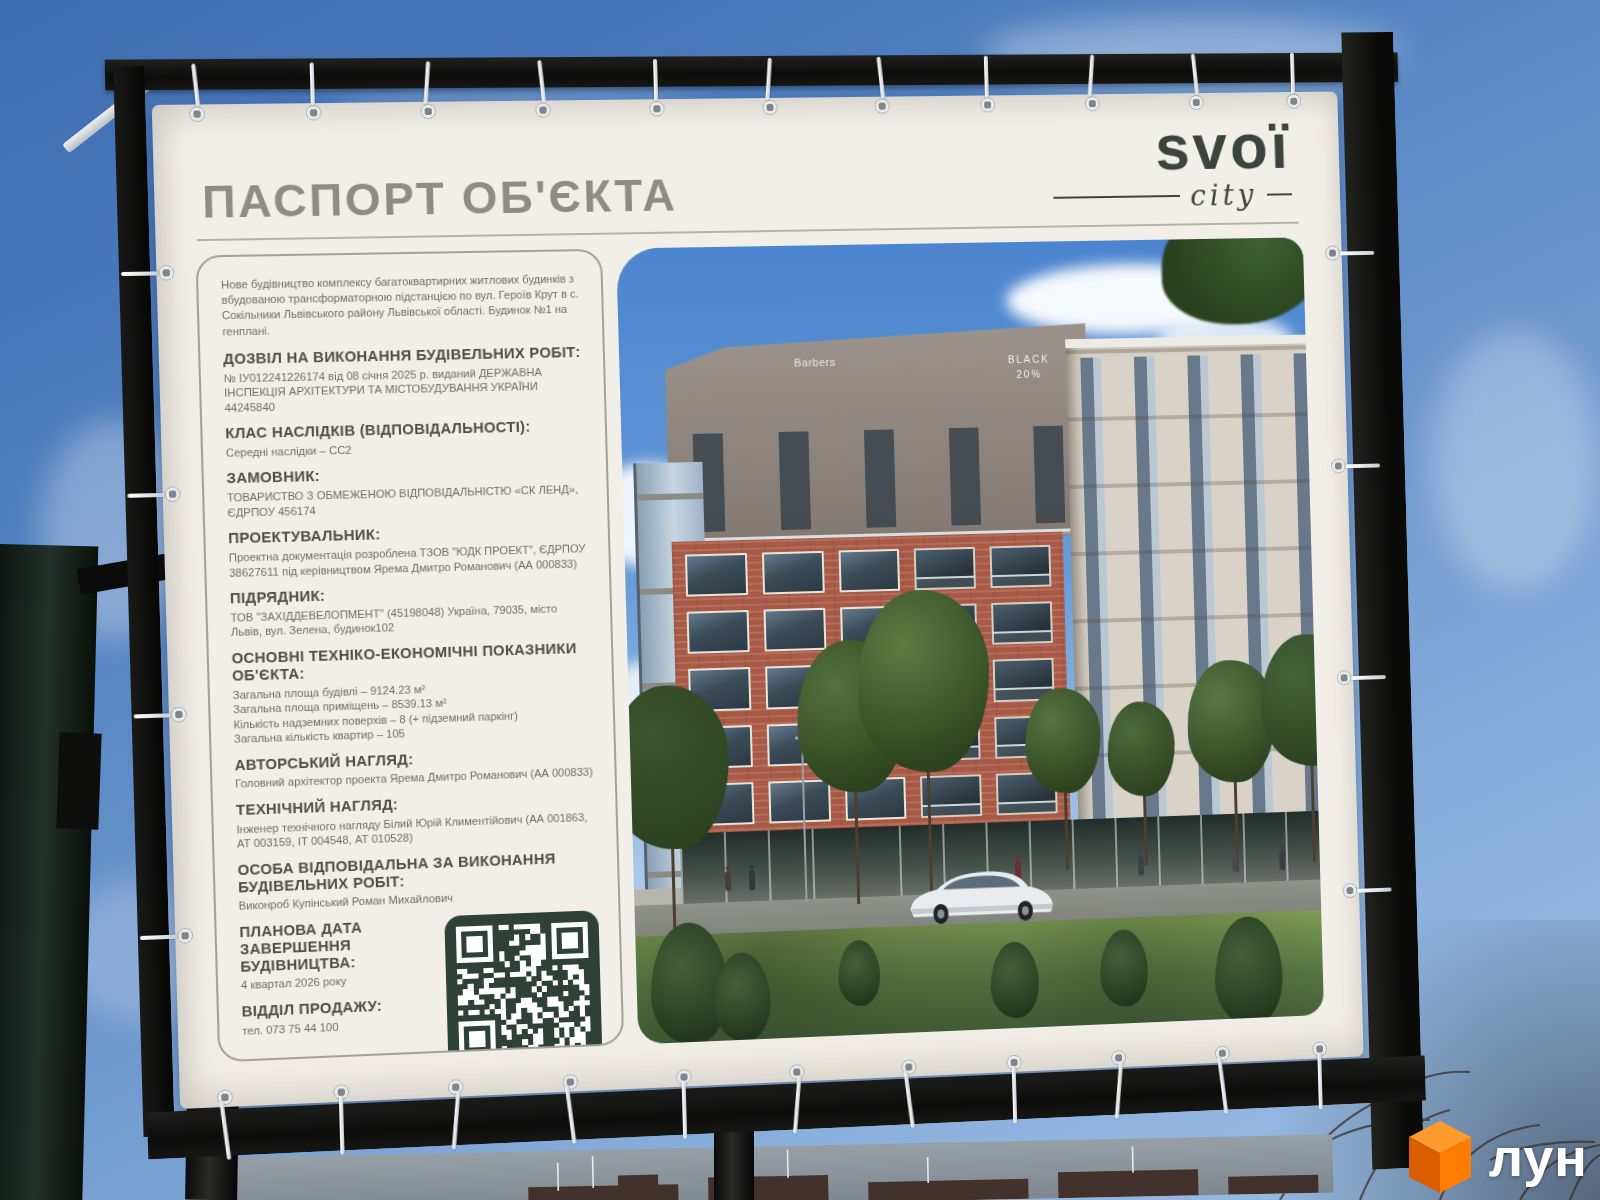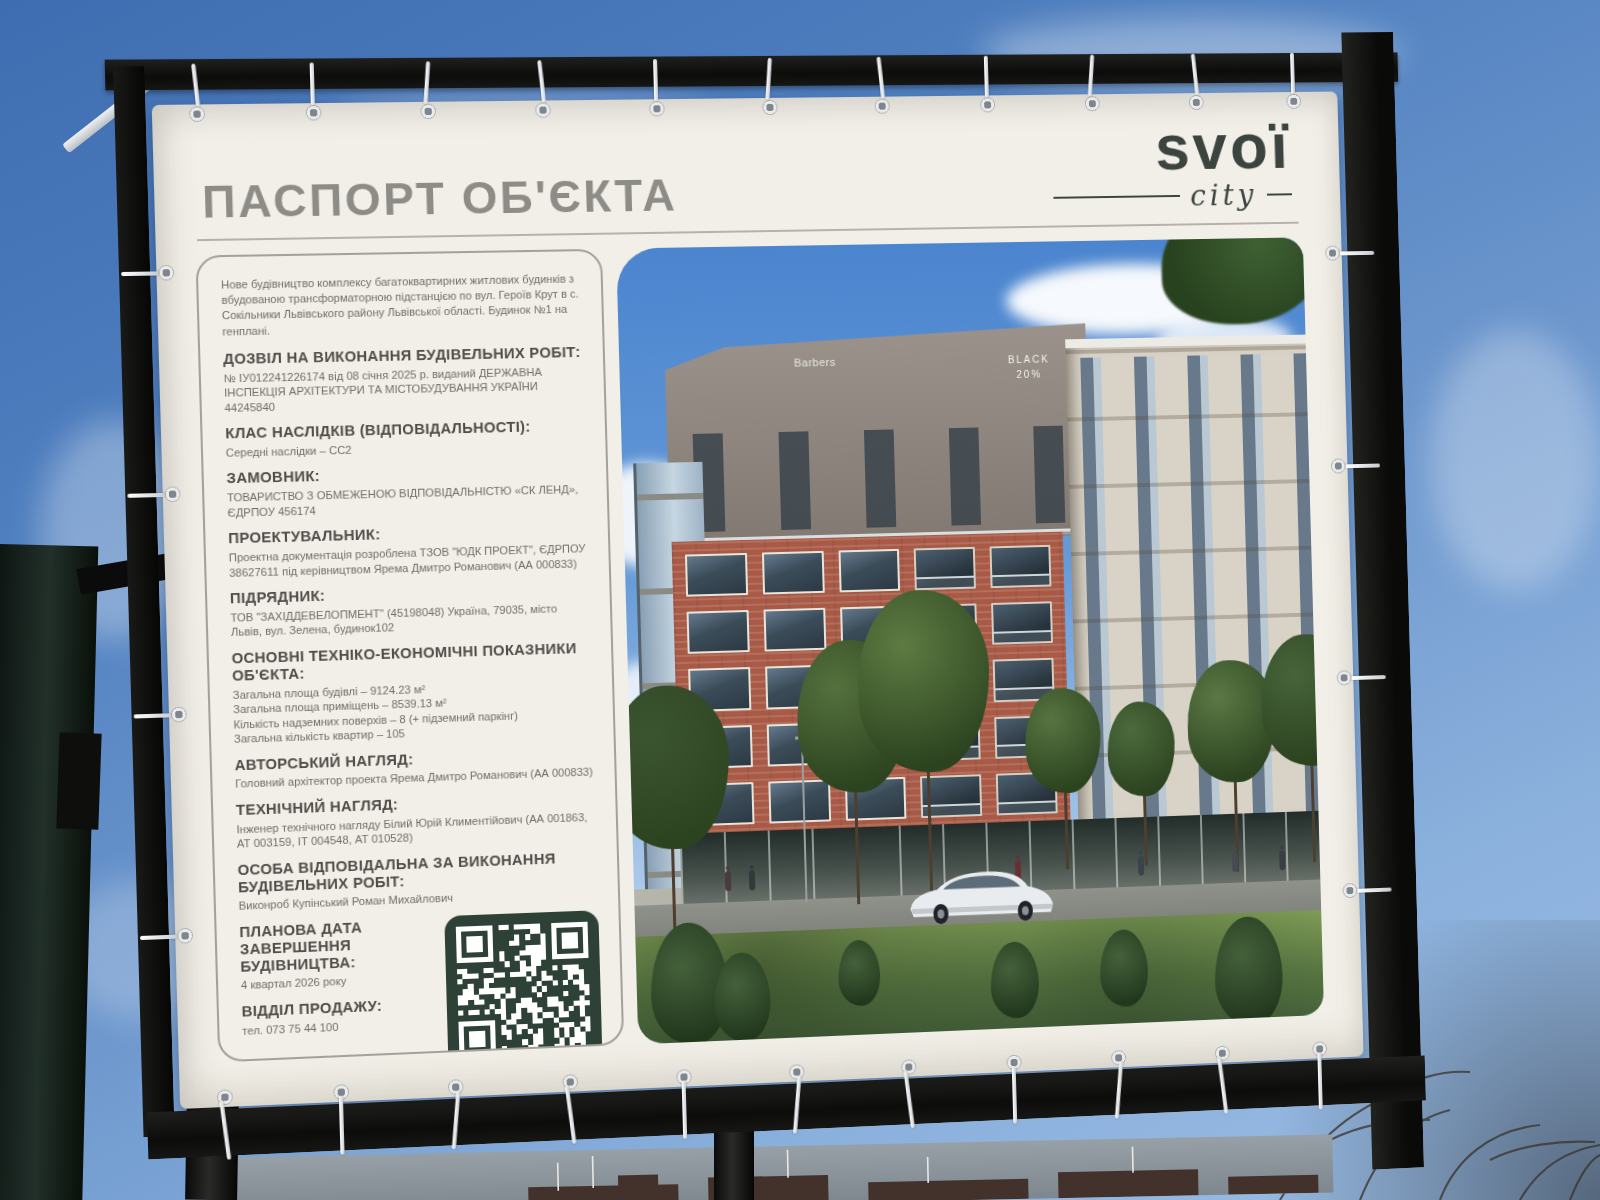--- a/index.html
+++ b/index.html
@@ -622,13 +622,21 @@
         <span class="tie" style="left: -34px; top: calc(60% + 6px); height: 4px; width: 36px;"></span>
         <span class="grommet" style="left: calc(100% - 17px); top: 60%;"></span>
         <span class="tie" style="left: calc(100% - 2px); top: calc(60% + 6px); height: 4px; width: 36px;"></span>
         <span class="grommet" style="left: 2px; top: 82%;"></span>
         <span class="tie" style="left: -34px; top: calc(82% + 6px); height: 4px; width: 36px;"></span>
         <span class="grommet" style="left: calc(100% - 17px); top: 82%;"></span>
         <span class="tie" style="left: calc(100% - 2px); top: calc(82% + 6px); height: 4px; width: 36px;"></span>
       </div>
   </div>
 
+  <div class="lun">
+    <svg width="66" height="74" viewBox="0 0 66 74">
+      <polygon points="33,1 64,17 33,33 2,17" fill="#ff9b2d"></polygon>
+      <polygon points="2,17 33,33 33,73 2,57" fill="#d95f00"></polygon>
+      <polygon points="64,17 33,33 33,73 64,57" fill="#ff7d05"></polygon>
+    </svg>
+    <span class="lun-text">лун</span>
+  </div>
 </div>
 
 </body></html>

